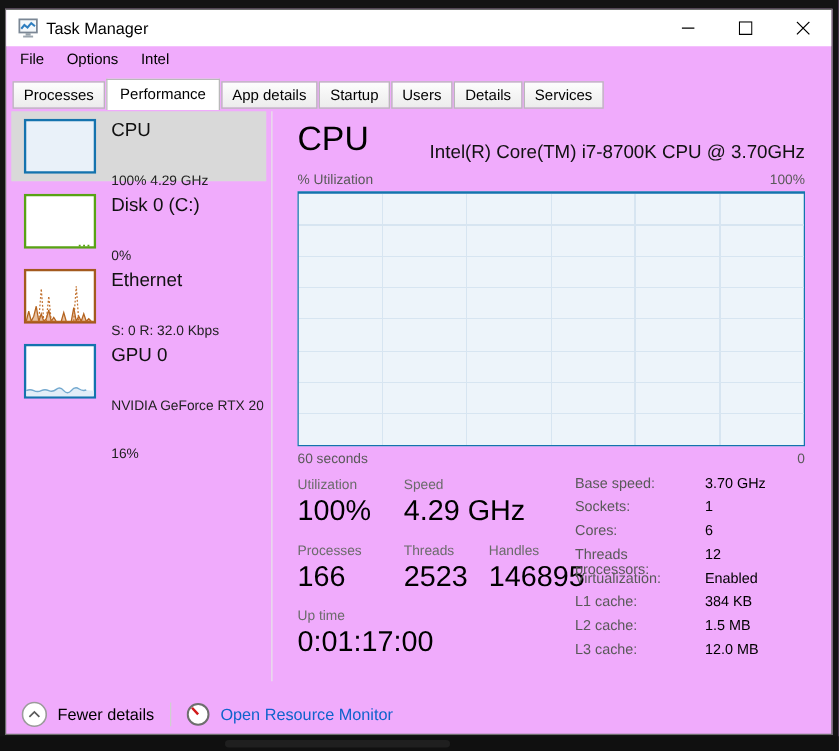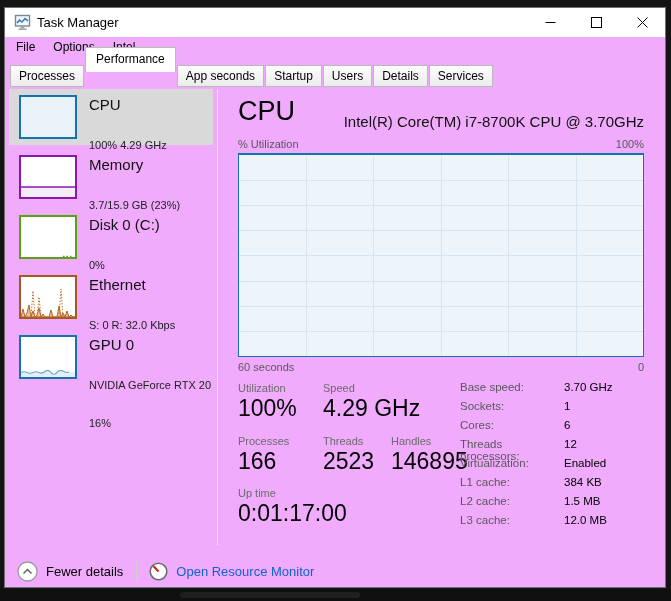--- a/index.html
+++ b/index.html
@@ -27,21 +27,21 @@
   
   .tabstrip{position:absolute;left:0;top:50px;right:0;height:30px;display:flex;align-items:flex-end;padding-left:5px;}
   .tab{
     font-size:12px;color:#000;line-height:20px;height:20px;padding:0 8px;
     background:linear-gradient(#fdfdfd,#ececec);
     border:1px solid #b9b9b9;margin-right:1px;box-sizing:content-box;
     margin-bottom:1px;
   }
   .tab.active{
     height:24px;line-height:23px;background:#fff;border-bottom:none;
-    margin-bottom:16px;position:relative;z-index:2;padding:0 10px;
+    margin-bottom:0;position:relative;z-index:2;padding:0 10px;
   }
   
   .sidebar{position:absolute;left:4px;top:81px;width:204px;}
   .side-item{display:flex;height:56px;margin-bottom:4px;padding:0;align-items:flex-start;}
   .side-item.selected{background:#d9d9d9;}
   .side-item.gpu{height:72px;}
   .thumb{margin:6px 0 0 10px;flex:0 0 58px;}
   .side-text{margin-left:12px;margin-top:6px;width:122px;overflow:hidden;}
   .side-label{font-size:15px;color:#111;line-height:19px;white-space:nowrap;}
   .side-sub{font-size:11px;color:#222;line-height:14px;white-space:nowrap;overflow:hidden;margin-top:24px;}
@@ -110,50 +110,39 @@
 
     <div class="menubar">
       <span class="menu-item">File</span>
       <span class="menu-item">Options</span>
       <span class="menu-item">Intel</span>
     </div>
 
     <div class="tabstrip">
       <div class="tab">Processes</div>
       <div class="tab active">Performance</div>
-      <div class="tab">App seconds</div>
+      <div class="tab">App details</div>
       <div class="tab">Startup</div>
       <div class="tab">Users</div>
       <div class="tab">Details</div>
       <div class="tab">Services</div>
     </div>
 
     <div class="sidebar">
 
       <div class="side-item selected">
         <svg class="thumb" width="58" height="44" viewBox="0 0 58 44">
           <rect x="1" y="1" width="56" height="42" fill="#e9f1f9" stroke="#1473ae" stroke-width="2"></rect>
         </svg>
         <div class="side-text">
           <div class="side-label">CPU</div>
           <div class="side-sub">100% 4.29 GHz</div>
         </div>
       </div>
 
-      <div class="side-item">
-        <svg class="thumb" width="58" height="44" viewBox="0 0 58 44">
-          <rect x="1" y="1" width="56" height="42" fill="#ffffff" stroke="#8a18ad" stroke-width="2"></rect>
-          <rect x="2" y="32" width="54" height="10" fill="#f4ecf7"></rect>
-          <line x1="2" y1="32" x2="56" y2="32" stroke="#8a18ad" stroke-width="1.3"></line>
-        </svg>
-        <div class="side-text">
-          <div class="side-label">Memory</div>
-          <div class="side-sub">3.7/15.9 GB (23%)</div>
-        </div>
-      </div>
 
       <div class="side-item">
         <svg class="thumb" width="58" height="44" viewBox="0 0 58 44">
           <rect x="1" y="1" width="56" height="42" fill="#ffffff" stroke="#58a314" stroke-width="2"></rect>
           <line x1="44" y1="41.5" x2="54" y2="41.5" stroke="#58a314" stroke-width="1.5" stroke-dasharray="1.5,2"></line>
         </svg>
         <div class="side-text">
           <div class="side-label">Disk 0 (C:)</div>
           <div class="side-sub">0%</div>
         </div>

